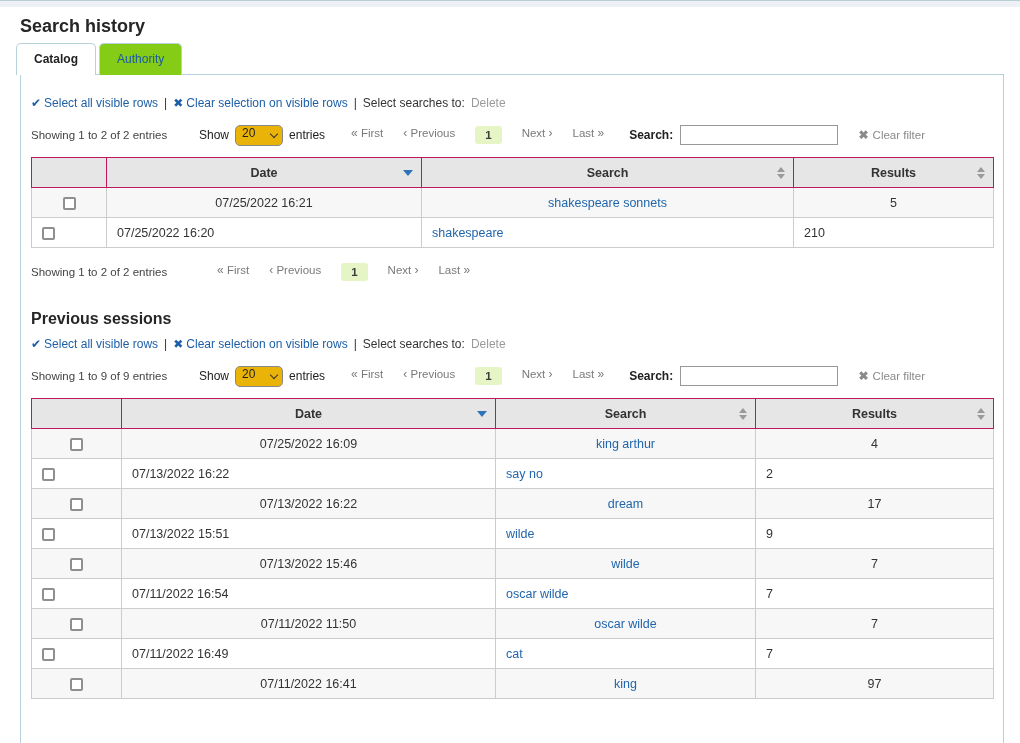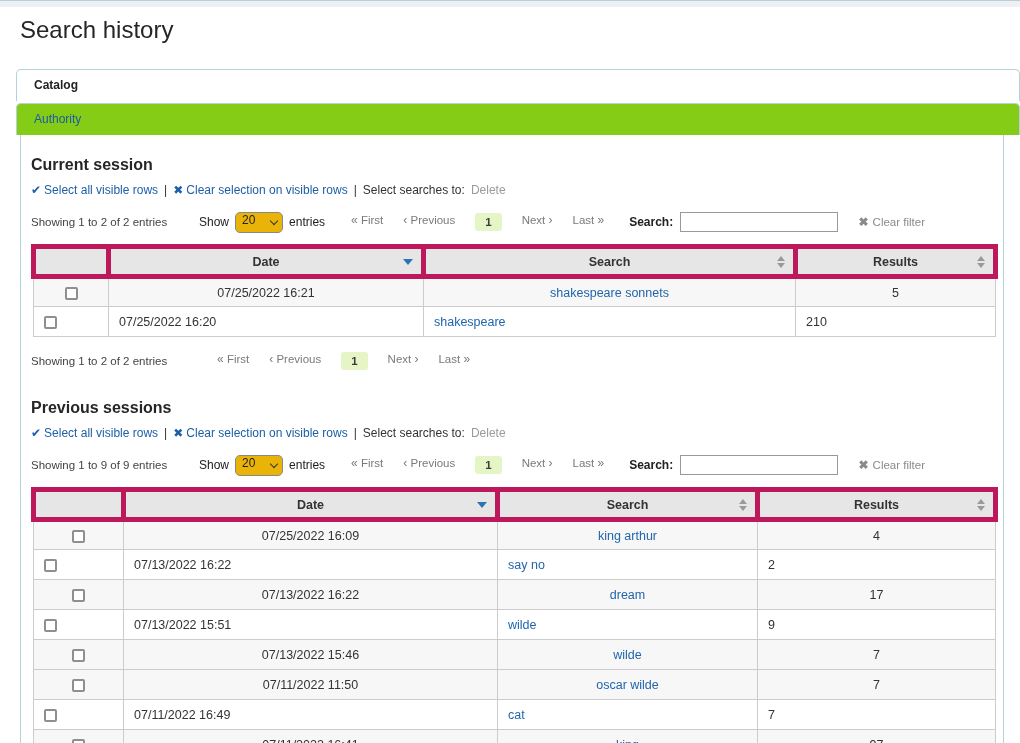--- a/index.html
+++ b/index.html
@@ -5,25 +5,25 @@
   * { box-sizing: border-box; }
   html,body { margin:0; padding:0; }
   body {
     width:1020px; height:743px; overflow:hidden;
     background:#fff; color:#333;
     font-family:"Liberation Sans", sans-serif;
   }
   .top-strip { height:7px; background:#edf1f5; border-top:1px solid #b9cdd4; }
 
   .page-title {
-    margin:9px 0 25px 20px; font-size:24px; font-weight:normal; color:#262626;
-  }
-
-  
-  .tabs { display:flex; gap:3px; margin-left:16px; position:relative; z-index:2;flex-direction:column; }
+    margin:9px 0 6px 20px; font-size:18px; font-weight:bold; color:#262626;
+  }
+
+  
+  .tabs { display:flex; gap:3px; margin-left:16px; position:relative; z-index:2; }
   .tab {
     font-size:12px; padding:8px 17px 9px; cursor:pointer;
     border:1px solid #b5d1da; border-bottom:none; border-radius:5px 5px 0 0;
     background:#84cc16; color:#1d5ba2; margin-bottom:-1px;
   }
   .tab.active { background:#fff; color:#222; font-weight:bold; }
 
   
   .panel {
     margin:0 16px 0 20px; width:984px; height:675px;
@@ -72,21 +72,21 @@
   .search-group input {
     width:158px; height:20px; border:1px solid #999; background:#fff;
     font-size:12px; padding:0 4px; font-family:"Liberation Sans", sans-serif;
   }
   .clear-filter { margin-left:auto; margin-right:66px; color:#8a8a8a; font-size:11.5px; cursor:pointer; white-space:nowrap; }
   .clear-filter .x { font-weight:bold; font-size:12px; margin-right:4px; }
 
   
   table.history { border-collapse:collapse; width:962px; font-size:12.5px; table-layout:fixed; }
   table.history th {
-    background:#e6e6e6; border:5px solid #be185d; height:30px;
+    background:#e6e6e6; border:1px solid #be185d; height:30px;
     font-weight:bold; color:#333; text-align:center; position:relative; cursor:pointer;
   }
   table.history td { border:1px solid #ccc; height:30px; padding:0 10px; color:#333; }
   tr.odd td { background:#f7f7f7;text-align:center; }
   tr.even td { background:#fff; }
   td a.search-link { color:#2166ac; text-decoration:none; cursor:pointer; }
 
   
   .sort-icons { position:absolute; right:8px; top:50%; transform:translateY(-50%);
     display:flex; flex-direction:column; gap:2px; }
@@ -110,21 +110,20 @@
 <h1 class="page-title">Search history</h1>
 
 <div class="tabs">
   <div class="tab active">Catalog</div>
   <div class="tab">Authority</div>
 </div>
 
 <div class="panel">
 
   <section>
-    <h2 class="section-heading">Current session</h2>
 
     <div class="bulk-row">
       <a><span class="icon">✔</span><span>Select all visible rows</span></a>
       <span class="sep">|</span>
       <a><span class="icon">✖</span><span>Clear selection on visible rows</span></a>
       <span class="sep">|</span>
       <span class="plain">Select searches to:</span>
       <a class="muted">Delete</a>
     </div>
 
@@ -286,20 +285,26 @@
             <td>07/13/2022 15:51</td>
             <td><a class="search-link">wilde</a></td>
             <td>9</td>
           </tr>
           <tr class="odd">
             <td><span class="checkbox"></span></td>
             <td>07/13/2022 15:46</td>
             <td><a class="search-link">wilde</a></td>
             <td>7</td>
           </tr>
+          <tr class="even">
+            <td><span class="checkbox"></span></td>
+            <td>07/11/2022 16:54</td>
+            <td><a class="search-link">oscar wilde</a></td>
+            <td>7</td>
+          </tr>
           <tr class="odd">
             <td><span class="checkbox"></span></td>
             <td>07/11/2022 11:50</td>
             <td><a class="search-link">oscar wilde</a></td>
             <td>7</td>
           </tr>
           <tr class="even">
             <td><span class="checkbox"></span></td>
             <td>07/11/2022 16:49</td>
             <td><a class="search-link">cat</a></td>

